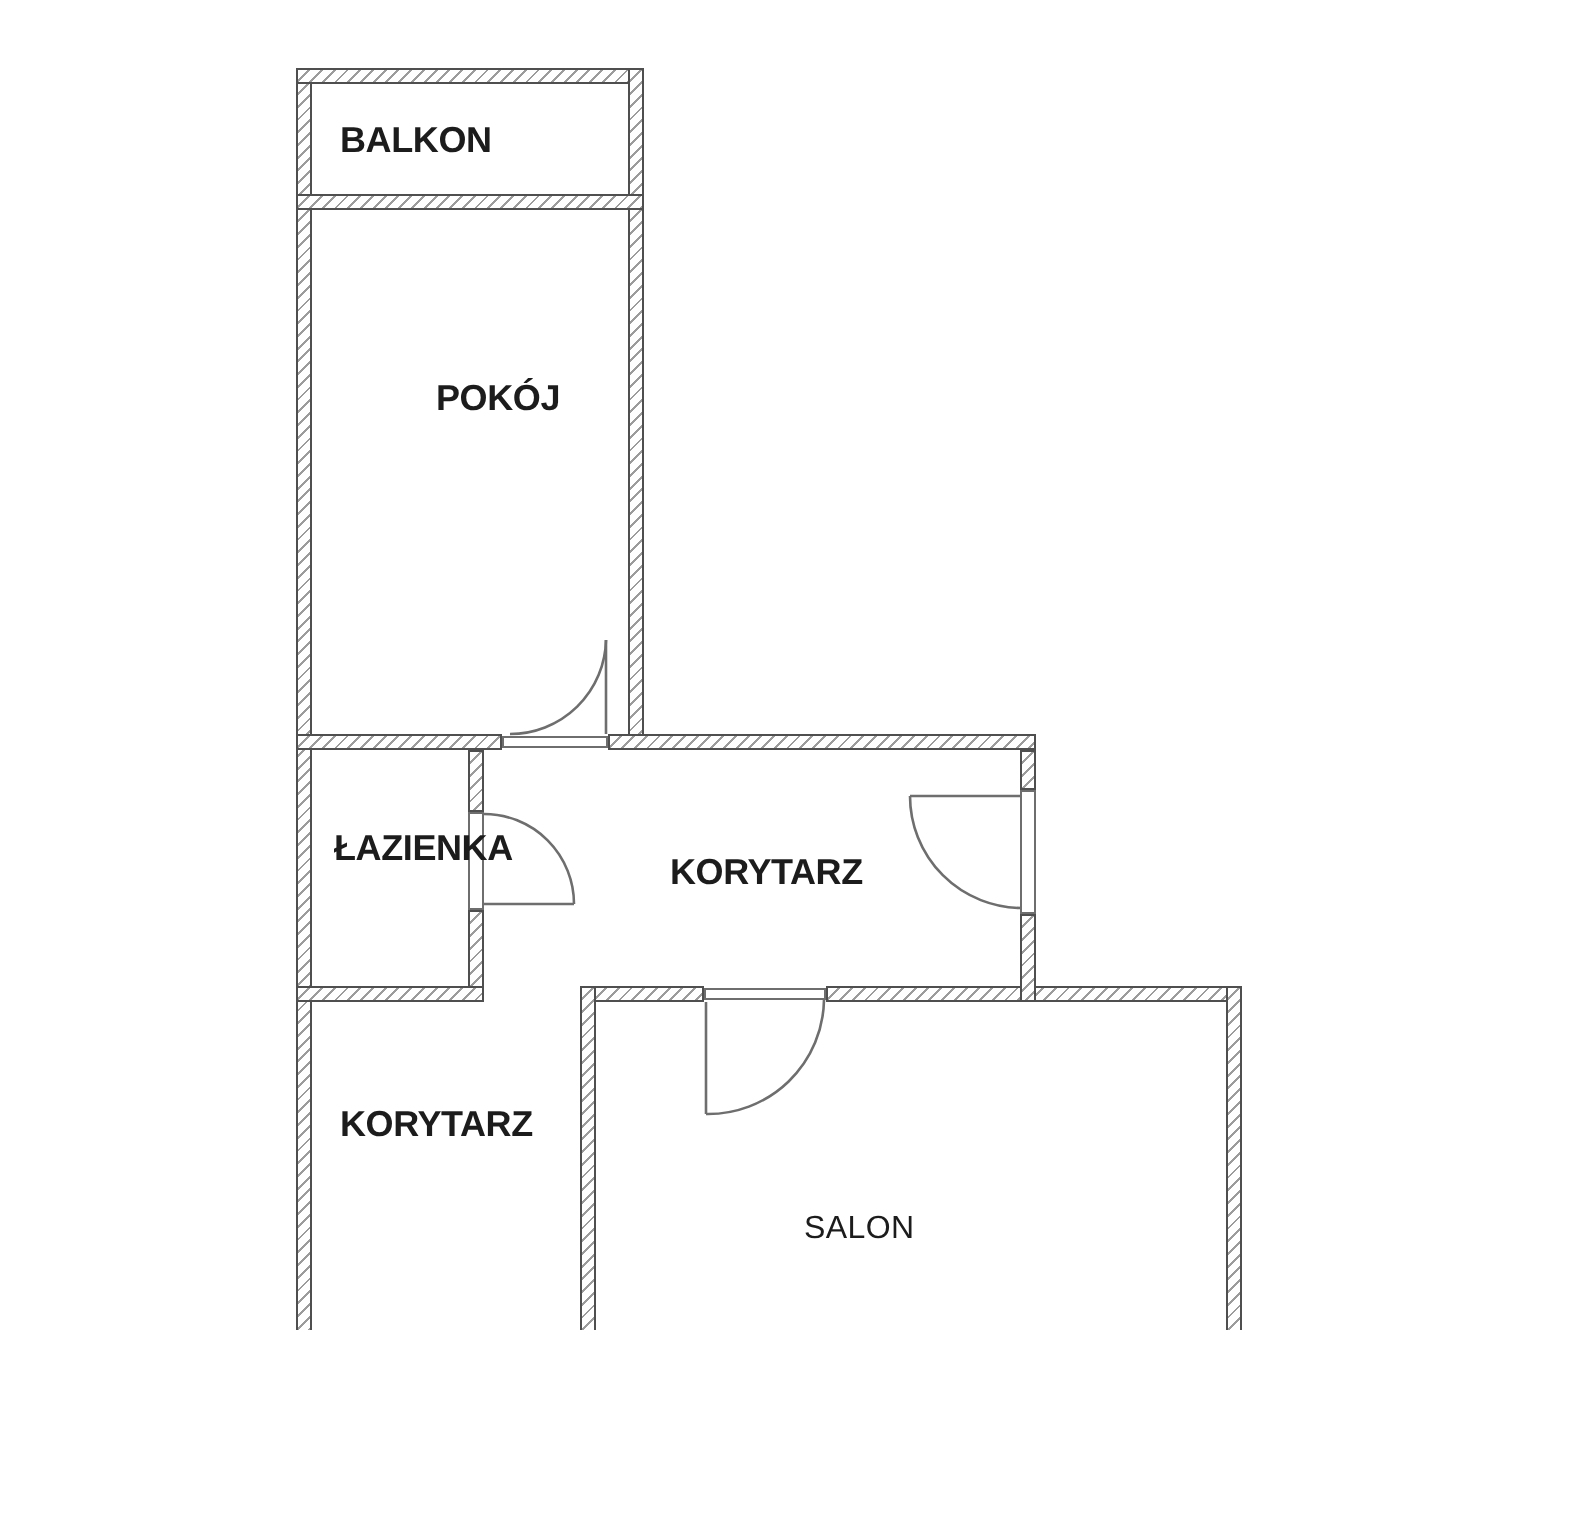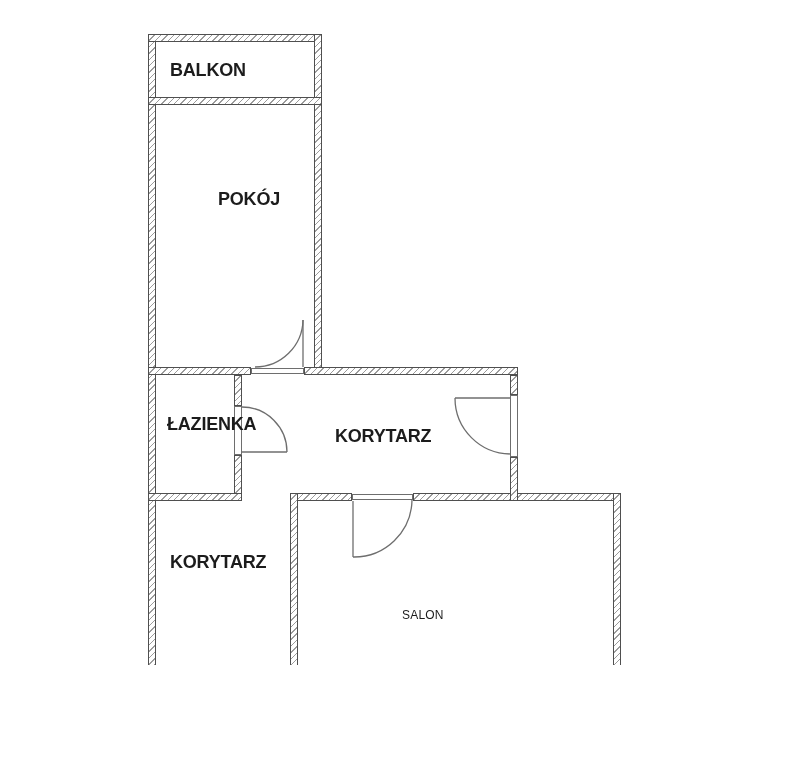--- a/index.html
+++ b/index.html
@@ -24,21 +24,21 @@
     position:absolute;box-sizing:border-box;background:#ffffff;
     border:1px solid var(--door-line);
     z-index:2;
   }
   .door-layer{position:absolute;left:0;top:0;z-index:3;}
   .door-layer path, .door-layer line{stroke:var(--door-line);stroke-width:1.3;fill:none;}
   .room-label{
     position:absolute;z-index:4;white-space:nowrap;
     color:var(--label);font-weight:bold;font-size:18px;line-height:20px;letter-spacing:-0.2px;
   }
-  .room-label.light{font-weight:400;font-size:12px;letter-spacing:0.2px;}
+  .room-label.light{font-weight:400;font-size:16px;letter-spacing:0.2px;}
 </style>
 </head>
 <body>
 
 <div class="canvas">
 
   <div class="wall" style="left:148px;top:34px;width:8px;height:688px;"></div>
   <div class="wall" style="left:148px;top:34px;width:174px;height:8px;"></div>
   <div class="wall" style="left:314px;top:34px;width:8px;height:341px;"></div>
   <div class="wall" style="left:148px;top:97px;width:174px;height:8px;"></div>

